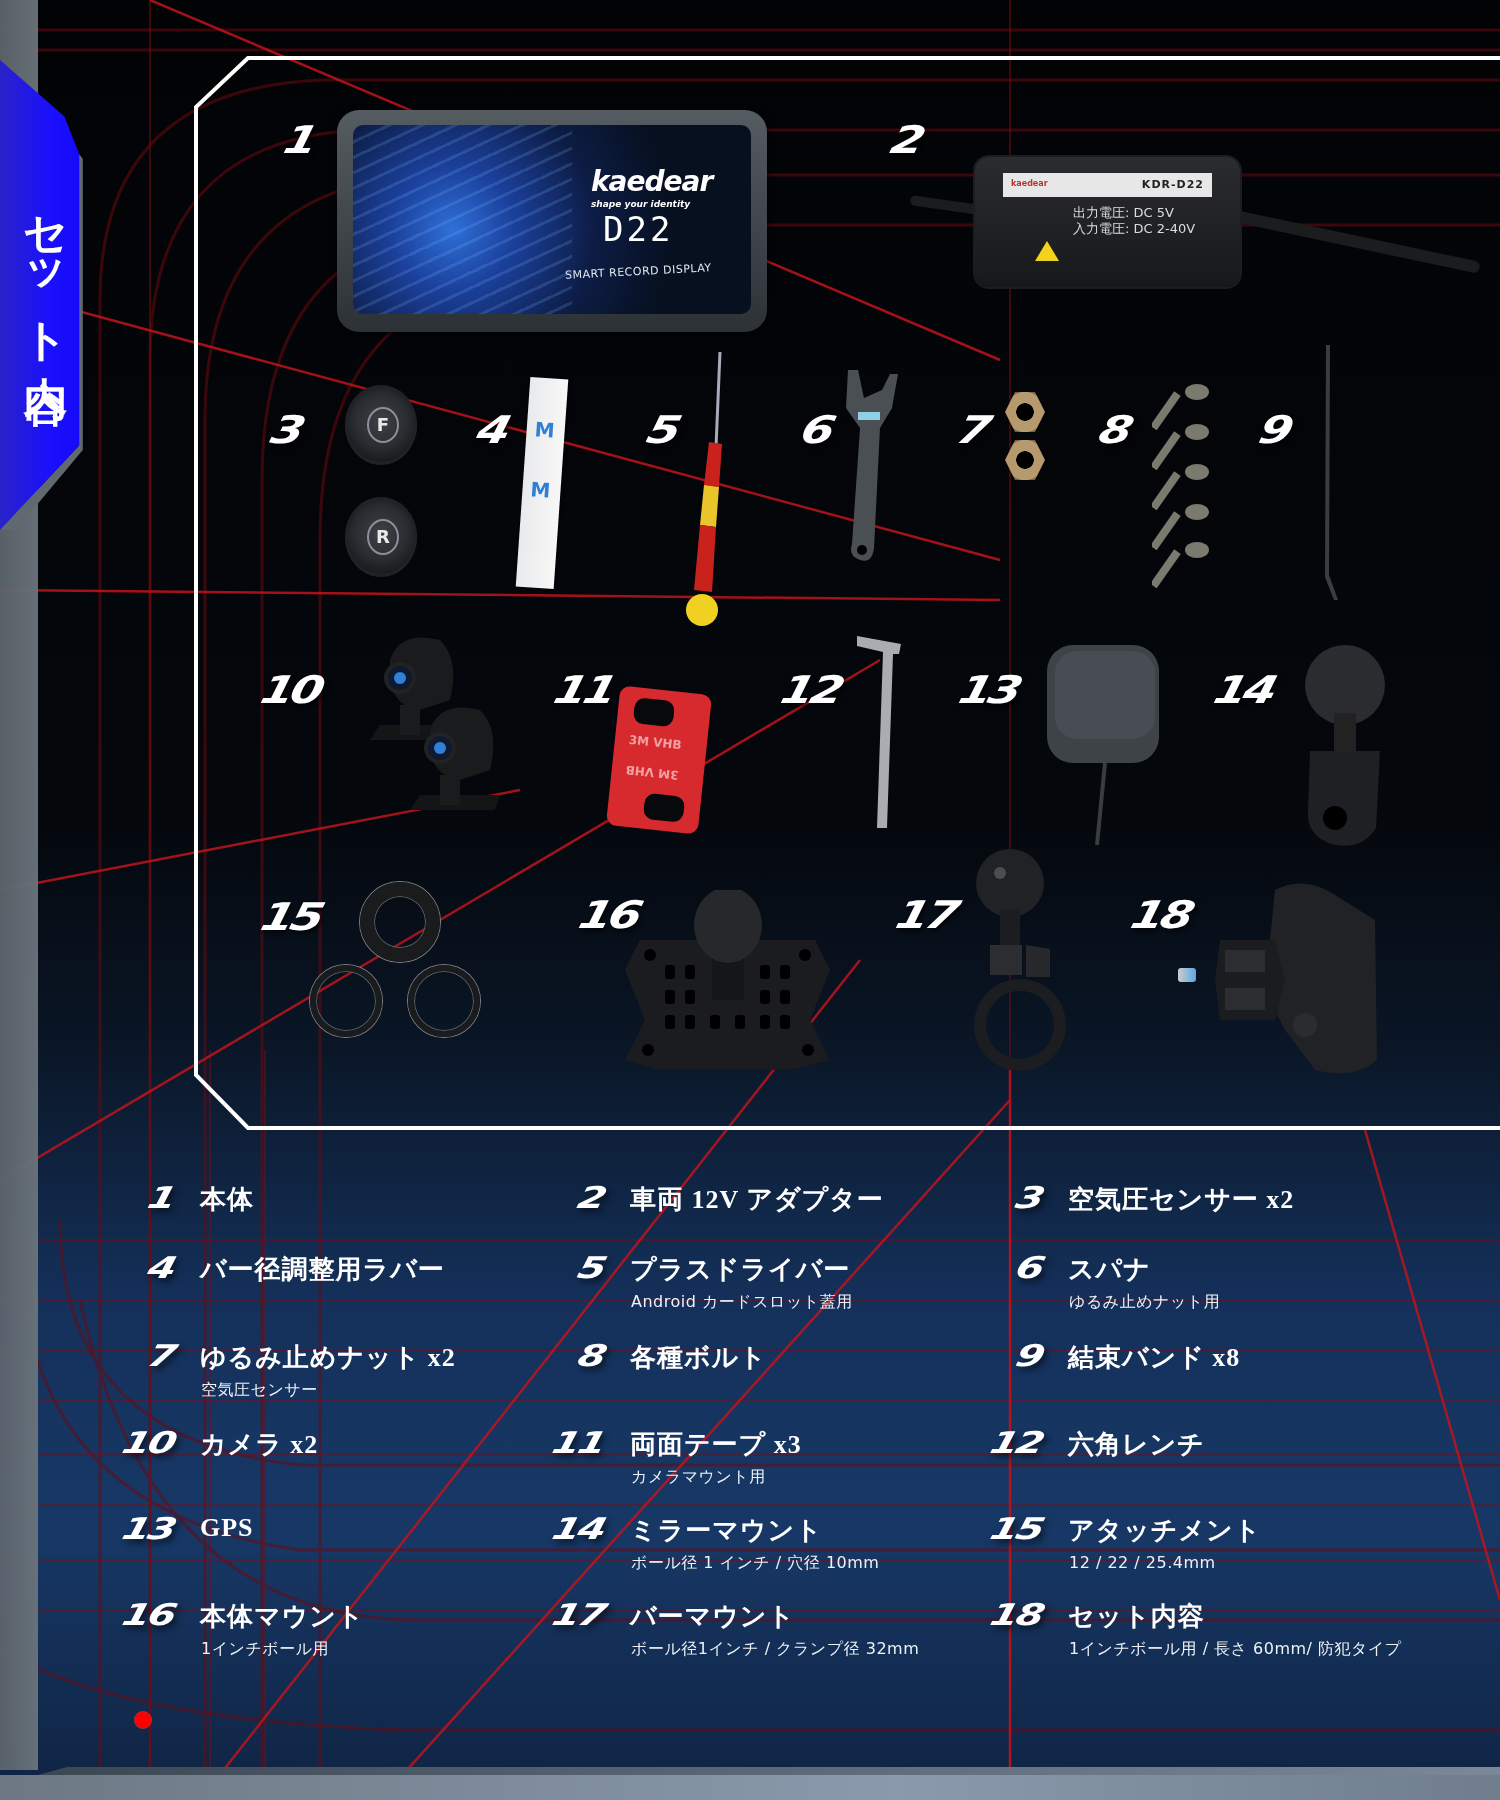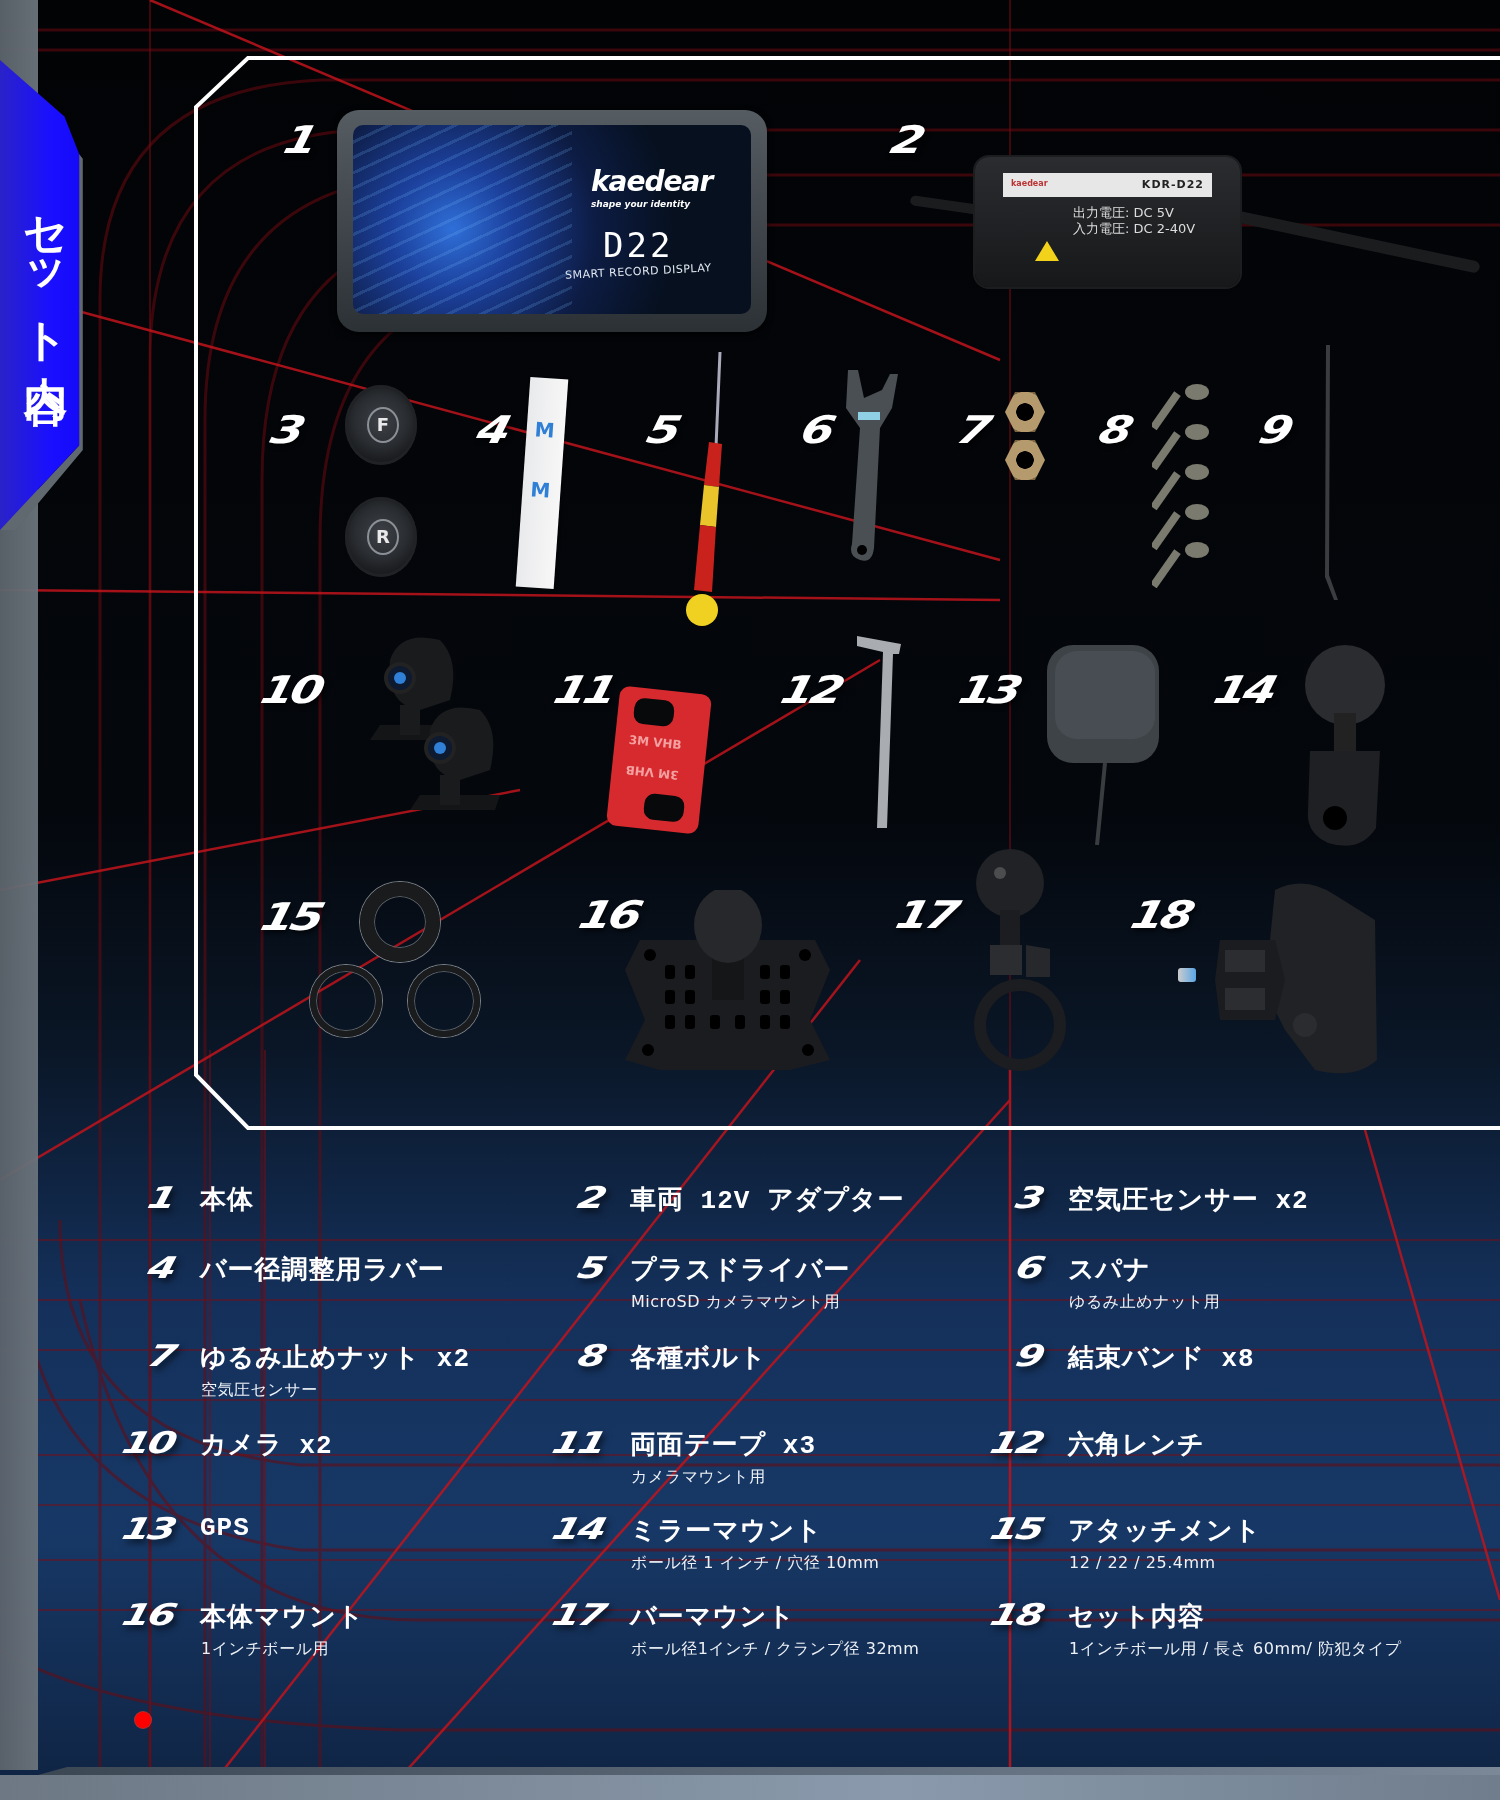--- a/index.html
+++ b/index.html
@@ -23,21 +23,21 @@
   .frame svg{position:absolute;inset:0;}
   .num{position:absolute;color:#fff;font-family:"DejaVu Sans",sans-serif;font-weight:bold;font-style:italic;font-size:38px;letter-spacing:-3px;transform:skewX(-14deg) scaleX(1.25);transform-origin:left center;text-shadow:2px 3px 4px rgba(0,0,0,.6);}
   .prod{position:absolute;}
   
   .display{left:337px;top:110px;width:430px;height:222px;border-radius:22px;background:linear-gradient(180deg,#555c62,#2c3136);box-shadow:0 2px 6px rgba(0,0,0,.8);}
   .display .screen{position:absolute;left:16px;top:15px;right:16px;bottom:18px;border-radius:10px;overflow:hidden;
     background:radial-gradient(circle at 25% 55%,#2f6fd8 0%,#1b3f9a 20%,#0d1c44 45%,#06101f 70%),linear-gradient(120deg,#0a1530,#071020);}
   .display .streak{position:absolute;left:0;top:0;width:55%;height:100%;background:repeating-linear-gradient(155deg,rgba(120,190,255,.18) 0 3px,transparent 3px 14px);}
   .display .logo{position:absolute;left:238px;top:40px;color:#fff;font-weight:bold;font-style:italic;font-size:28px;letter-spacing:-1px;}
   .display .tag{position:absolute;left:238px;top:74px;color:#fff;font-style:italic;font-size:9px;font-weight:bold;}
-  .display .model{position:absolute;left:250px;top:100px;color:#fff;font-size:34px;letter-spacing:3px;font-family:"DejaVu Sans Mono",monospace;}
+  .display .model{position:absolute;left:250px;top:84px;color:#fff;font-size:34px;letter-spacing:3px;font-family:"DejaVu Sans Mono",monospace;}
   .display .sub{position:absolute;left:212px;top:140px;color:#dfe6f0;font-size:11px;letter-spacing:.5px;transform:rotate(-3deg);}
   .adapter{left:975px;top:157px;width:265px;height:130px;border-radius:14px;background:linear-gradient(180deg,#2a2c2f,#17181a);box-shadow:0 0 0 2px #1c1d1f;}
   .adapter .lab{position:absolute;left:28px;top:16px;right:28px;height:24px;background:#e7e7e7;color:#222;font-size:11px;font-weight:bold;}
   .adapter .lab span{position:absolute;right:8px;top:5px;letter-spacing:1px;}
   .adapter .lab i{position:absolute;left:8px;top:6px;font-size:8px;color:#b33;font-style:normal;}
   .adapter .spec{position:absolute;left:98px;top:48px;color:#ddd;font-size:13px;line-height:16px;}
   .adapter .warn{position:absolute;left:60px;top:84px;width:0;height:0;border-left:12px solid transparent;border-right:12px solid transparent;border-bottom:20px solid #f2d21b;}
   .cable{position:absolute;height:10px;border-radius:6px;background:#1b1c1e;}
   .sensor{width:72px;height:80px;border-radius:50%;background:radial-gradient(circle at 50% 45%,#3d4147 0%,#2a2d31 45%,#1a1c1f 70%);box-shadow:inset 0 0 0 3px #202226;}
   .sensor b{position:absolute;left:22px;top:22px;width:28px;height:32px;border-radius:50%;border:2px solid #8b9097;color:#e9e9e9;font-size:18px;text-align:center;line-height:32px;}
@@ -54,21 +54,21 @@
   .hex{left:855px;top:632px;width:50px;height:200px;}
   .gps{left:1045px;top:645px;width:120px;height:200px;}
   .ball-mount{width:90px;height:210px;}
   .ring{border-radius:50%;border:10px solid #1a1b1d;box-shadow:0 0 0 1px #7d8389,inset 0 0 0 1px #5a5f64;}
   .plate{left:620px;top:890px;width:215px;height:180px;}
   .mid{left:1205px;top:880px;width:180px;height:200px;}
   
   .list{position:absolute;left:0;top:1180px;width:1500px;}
   .item{position:absolute;width:400px;height:70px;}
   .item .inum{position:absolute;left:0;top:0;width:64px;text-align:right;color:#fff;font-weight:bold;font-style:italic;font-size:30px;letter-spacing:-2px;transform:skewX(-14deg) scaleX(1.35);transform-origin:right center;text-shadow:3px 4px 5px rgba(0,0,0,.55);font-family:"DejaVu Sans",sans-serif;}
-  .item .title{position:absolute;left:90px;top:2px;color:#fff;font-weight:bold;font-size:26px;letter-spacing:1px;white-space:nowrap;font-family:Liberation Mono, monospace;}
+  .item .title{position:absolute;left:90px;top:2px;color:#fff;font-weight:bold;font-size:26px;letter-spacing:1px;white-space:nowrap;font-family:Liberation Serif, serif;}
   .item .sub{position:absolute;left:91px;top:42px;color:#eef2f7;font-size:16px;letter-spacing:.5px;white-space:nowrap;font-family:"DejaVu Sans",sans-serif;}
   .note{position:absolute;left:135px;top:1708px;color:#fff;font-weight:bold;font-size:20px;white-space:nowrap;font-family:"DejaVu Sans",sans-serif;}
   .note .dot{display:inline-block;width:16px;height:16px;border-radius:50%;background:#ff0000;margin-right:6px;vertical-align:-1px;box-shadow:0 0 0 1px #a33;}
 </style>
 </head>
 <body>
 
 <div class="page">
 
   <svg class="deco" width="1500" height="1800" viewBox="0 0 1500 1800">
@@ -333,21 +333,21 @@
     </div>
 
     <div class="item" style="left:110px;top:70px">
       <div class="inum">4</div>
       <div class="title">バー径調整用ラバー</div>
       <div class="sub"></div>
     </div>
     <div class="item" style="left:540px;top:70px">
       <div class="inum">5</div>
       <div class="title">プラスドライバー</div>
-      <div class="sub">MicroSD カメラマウント用</div>
+      <div class="sub">Android カードスロット蓋用</div>
     </div>
     <div class="item" style="left:978px;top:70px">
       <div class="inum">6</div>
       <div class="title">スパナ</div>
       <div class="sub">ゆるみ止めナット用</div>
     </div>
 
     <div class="item" style="left:110px;top:158px">
       <div class="inum">7</div>
       <div class="title">ゆるみ止めナット x2</div>

